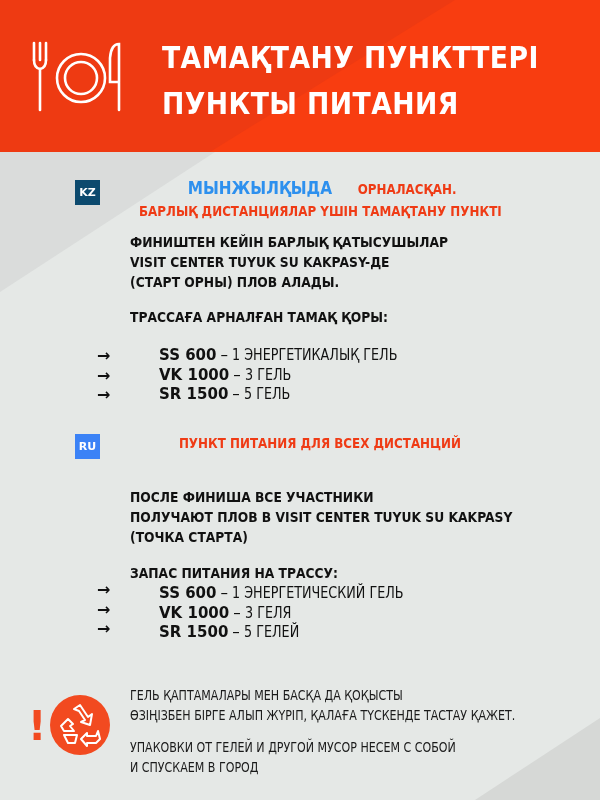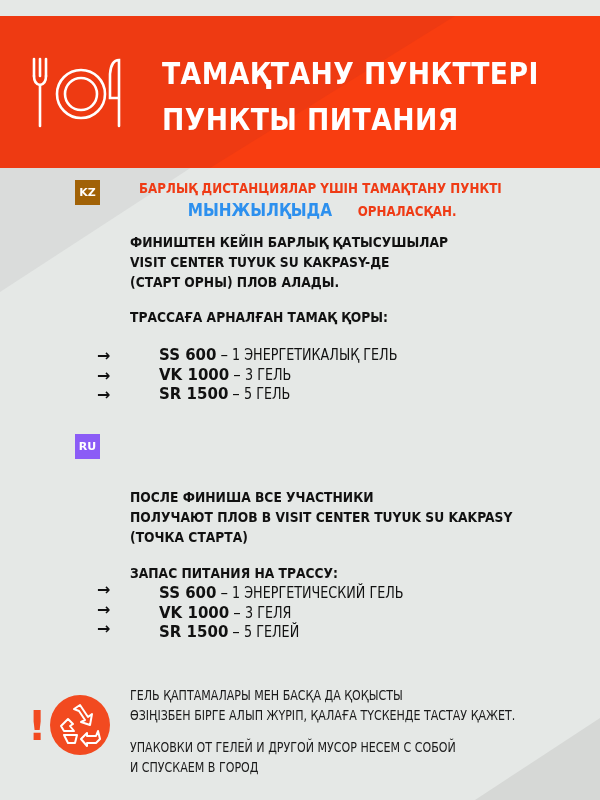--- a/index.html
+++ b/index.html
@@ -16,21 +16,21 @@
       border-top: 140px solid #dadcdb;
       border-right: 215px solid transparent;
     }
     .bg-tri-bottom {
       position: absolute; right: 0; bottom: 0; width: 0; height: 0;
       border-bottom: 82px solid #d6d8d6;
       border-left: 125px solid transparent;
     }
     
     .header {
-      position: absolute; left: 0; top: 16px; width: 600px; height: 152px;
+      position: absolute; left: 0; top: 0; width: 600px; height: 152px;
       background: #f83d10;
       overflow: hidden;
     }
     .header-shade {
       position: absolute; left: 0; top: 0; width: 0; height: 0;
       border-top: 152px solid #ee3a12;
       border-right: 245px solid transparent;
     }
     .header-shade-fill {
       position: absolute; left: 0; top: 0; width: 210px; height: 152px;
@@ -47,22 +47,22 @@
       transform: scaleX(0.86); transform-origin: left top;
       white-space: nowrap;
     }
     
     .badge {
       position: absolute; width: 25px; height: 25px;
       color: #fff; font-weight: bold; font-size: 11px;
       display: flex; align-items: center; justify-content: center;
       font-family: "DejaVu Sans", sans-serif;
     }
-    .badge-kz { left: 75px; top: 180px; background: #a16207; }
-    .badge-ru { left: 75px; top: 434px; background: #8b5cf6; }
+    .badge-kz { left: 75px; top: 180px; background: #0c4a6e; }
+    .badge-ru { left: 75px; top: 434px; background: #3b82f6; }
     
     .headline {
       position: absolute; left: 100px; width: 440px;
       text-align: center; font-weight: bold;
       white-space: nowrap;
     }
     .headline .line { display: block; }
     .hl-red { color: #ef3b15; }
     .hl-blue { color: #2d90ee; }
     .kz-headline { top: 177px; font-size: 14px; line-height: 22px; }
@@ -136,25 +136,25 @@
   </svg>
   <div class="header-title">
     <div>ТАМАҚТАНУ ПУНКТТЕРІ</div>
     <div>ПУНКТЫ ПИТАНИЯ</div>
   </div>
 </header>
 
 <section>
   <div class="badge badge-kz">KZ</div>
   <div class="headline kz-headline">
-    <span class="line hl-red"><span class="sq">БАРЛЫҚ ДИСТАНЦИЯЛАР ҮШІН ТАМАҚТАНУ ПУНКТІ</span></span>
     <span class="line">
       <span class="hl-blue big sq">МЫНЖЫЛҚЫДА</span>
       <span class="hl-red sq">ОРНАЛАСҚАН.</span>
     </span>
+    <span class="line hl-red"><span class="sq">БАРЛЫҚ ДИСТАНЦИЯЛАР ҮШІН ТАМАҚТАНУ ПУНКТІ</span></span>
   </div>
   <div class="para kz-para">
     <div>ФИНИШТЕН КЕЙІН БАРЛЫҚ ҚАТЫСУШЫЛАР</div>
     <div>VISIT CENTER TUYUK SU KAKPASY-ДЕ</div>
     <div>(СТАРТ ОРНЫ) ПЛОВ АЛАДЫ.</div>
   </div>
   <div class="para kz-sub">ТРАССАҒА АРНАЛҒАН ТАМАҚ ҚОРЫ:</div>
   <ul class="gel-list kz-list">
     <li class="gel-item">
       <span class="arrow">→</span>
@@ -173,20 +173,21 @@
       <span class="dist">SR 1500</span>
       <span class="dash">–</span>
       <span class="qty">5 ГЕЛЬ</span>
     </li>
   </ul>
 </section>
 
 <section>
   <div class="badge badge-ru">RU</div>
   <div class="headline ru-headline">
+    <span class="line hl-red"><span class="sq">ПУНКТ ПИТАНИЯ ДЛЯ ВСЕХ ДИСТАНЦИЙ</span></span>
   </div>
   <div class="para ru-para">
     <div>ПОСЛЕ ФИНИША ВСЕ УЧАСТНИКИ</div>
     <div>ПОЛУЧАЮТ ПЛОВ В VISIT CENTER TUYUK SU KAKPASY</div>
     <div>(ТОЧКА СТАРТА)</div>
   </div>
   <div class="para ru-sub">ЗАПАС ПИТАНИЯ НА ТРАССУ:</div>
   <ul class="gel-list ru-list">
     <li class="gel-item">
       <span class="arrow">→</span>

